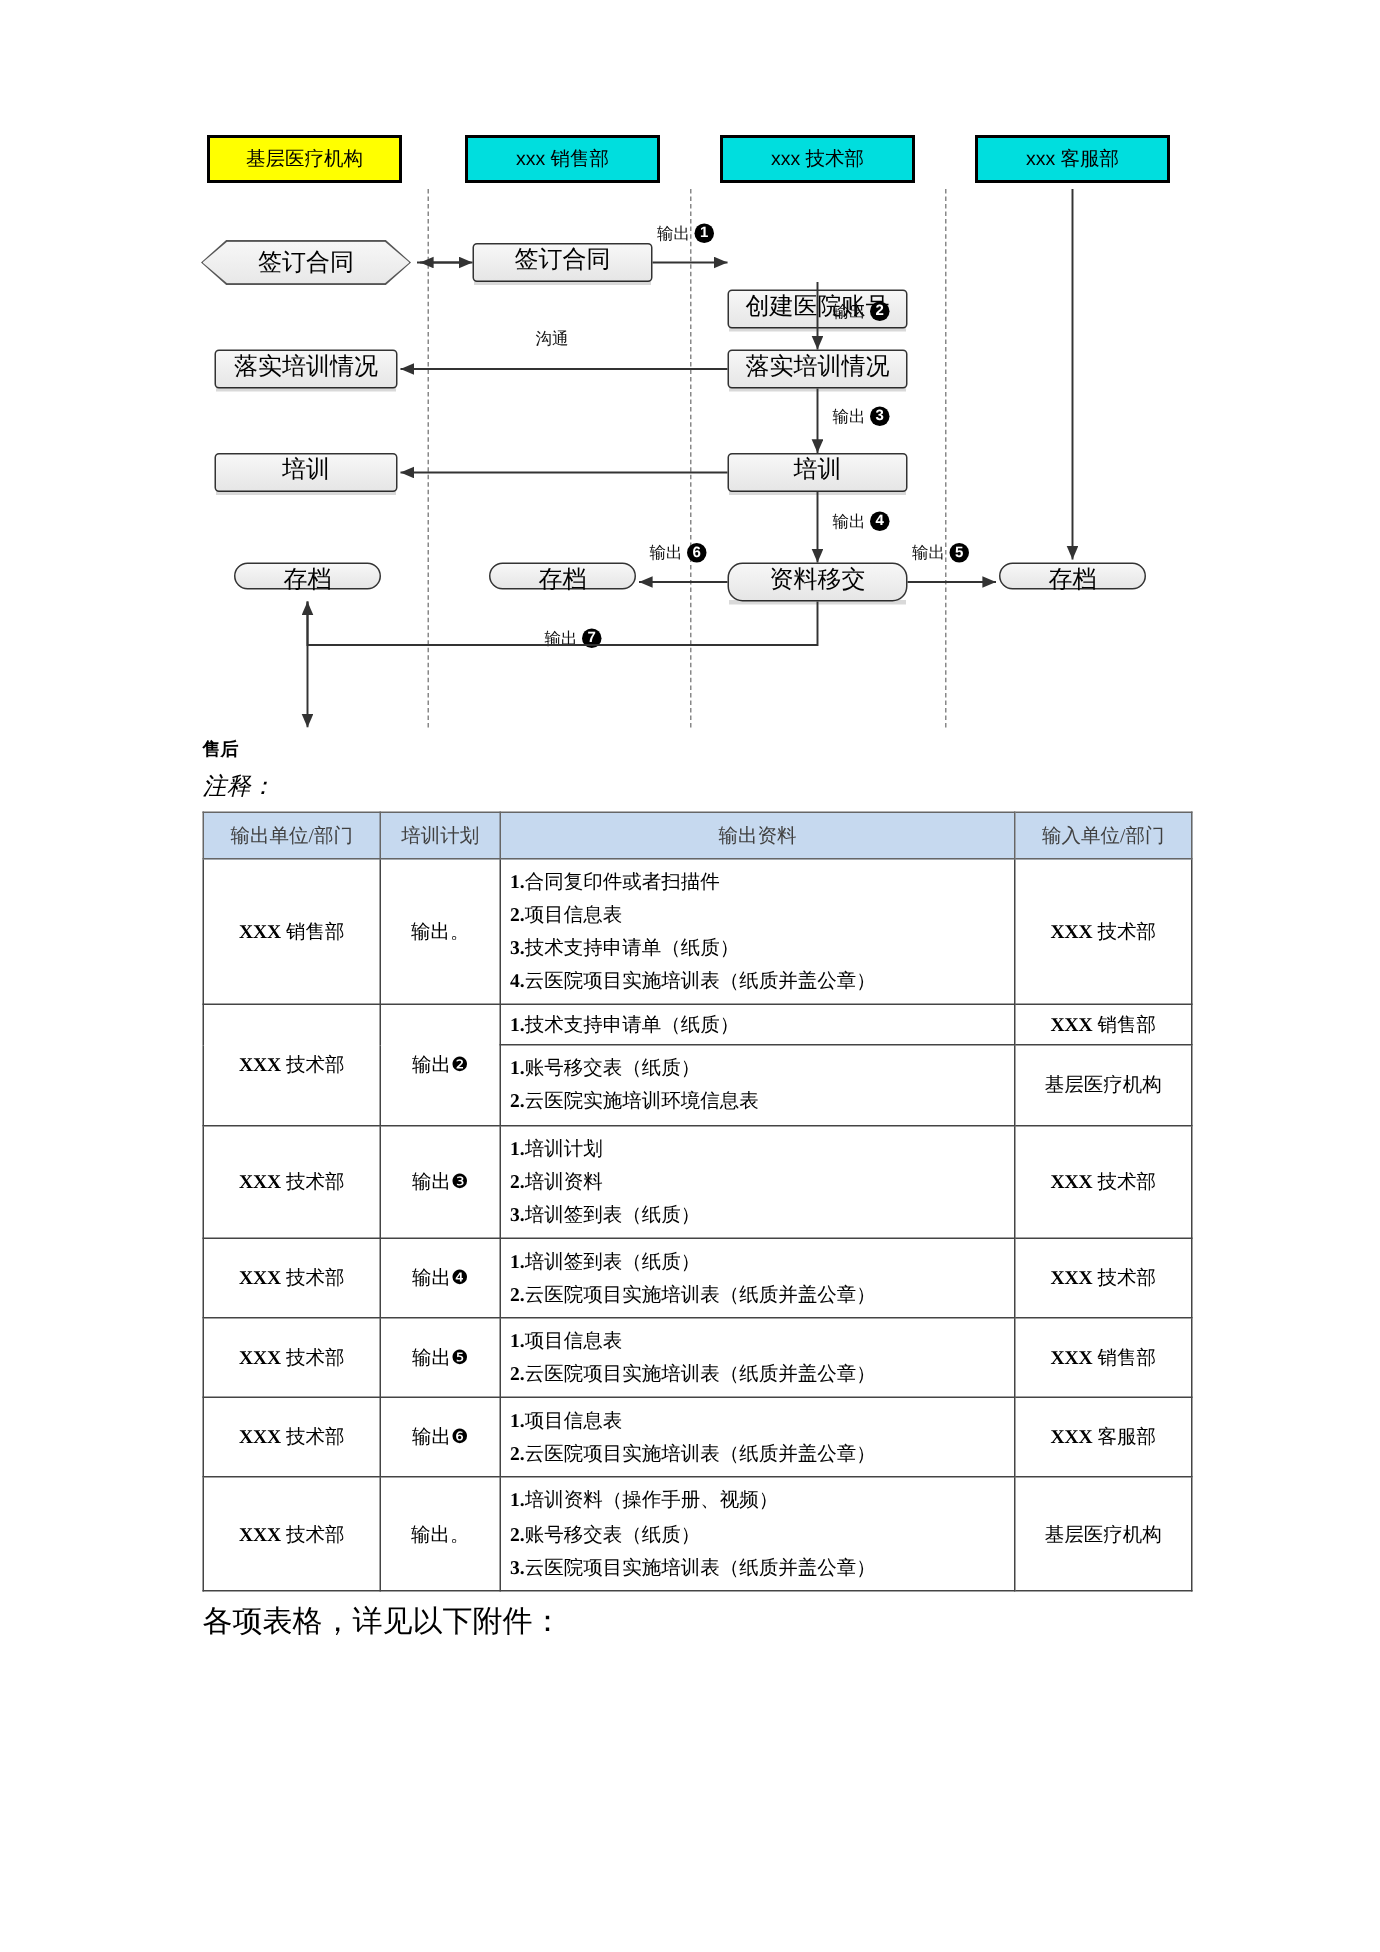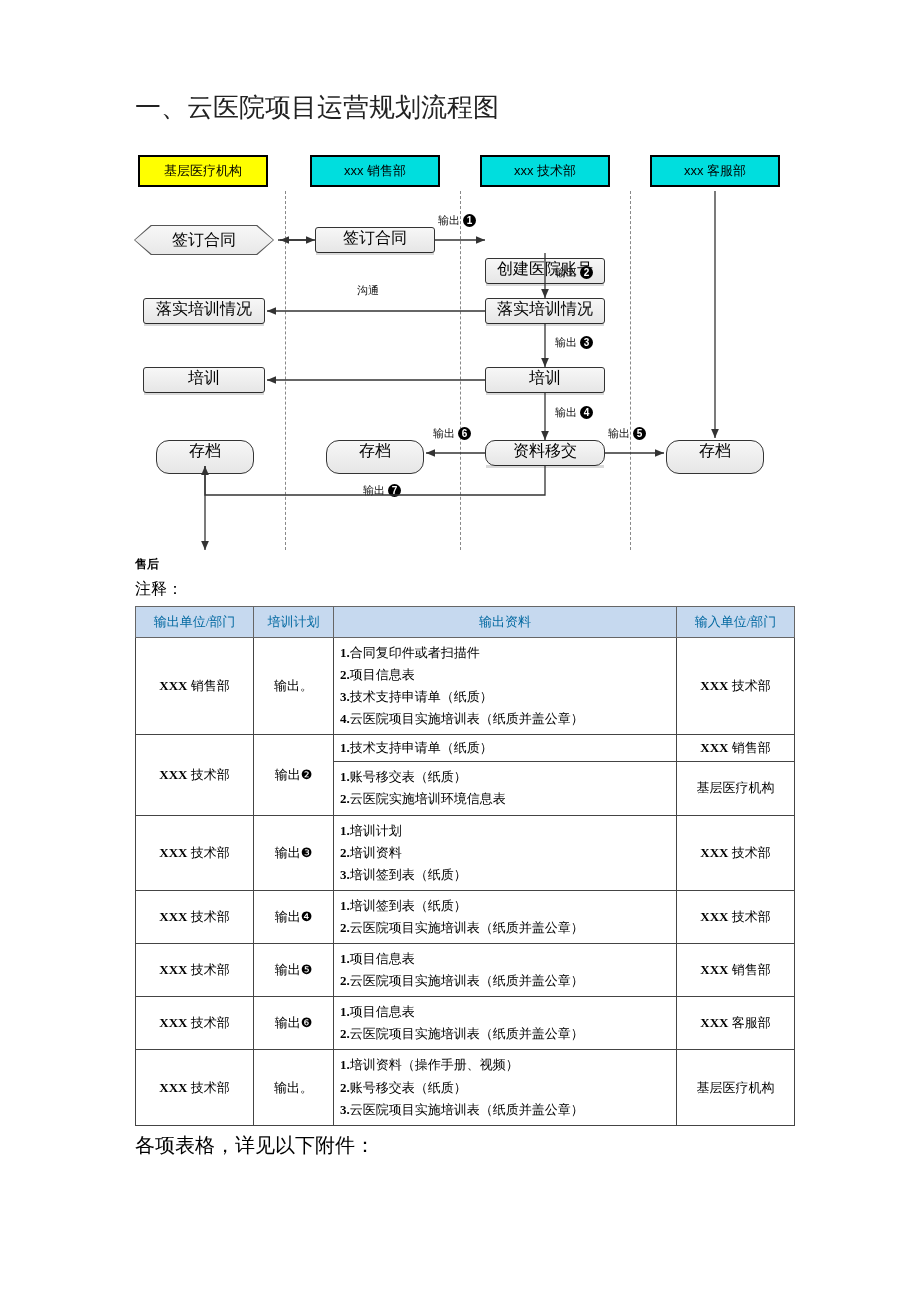--- a/index.html
+++ b/index.html
@@ -8,39 +8,38 @@
   .title { font-size: 26px; color: #222; margin-bottom: 30px; }
   .diagram { position: relative; width: 660px; height: 395px; margin-left: -5px; }
   .lane-box { position: absolute; height: 32px; border: 2px solid #000; font-size: 13px; display: flex; align-items: center; justify-content: center; font-family: "Microsoft YaHei", sans-serif; }
   .lane-yellow { background: #ffff00; }
   .lane-cyan { background: #00dede; }
   .lane-line { position: absolute; width: 0; border-left: 1.5px dashed #888; top: 36px; bottom: 0; }
   .node { position: absolute; font-size: 16px; display: flex; align-items: flex-start; justify-content: center; font-family: "Microsoft YaHei", sans-serif; }
   .rect { border: 1px solid #333; background: linear-gradient(#f7f7f7, #e6e6e6); border-radius: 3px; height: 26px; }
   .rect::after { content:''; position:absolute; left:0; right:0; bottom:-3px; height:3px; background:rgba(0,0,0,0.15); }
   .hex-inner { position:absolute; inset:1px; clip-path: polygon(12% 0, 88% 0, 100% 50%, 88% 100%, 12% 100%, 0 50%); background:linear-gradient(#f7f7f7,#e8e8e8); display:flex; align-items:center; justify-content:center;}
-  .pill { border: 1px solid #333; background: linear-gradient(#f7f7f7, #e6e6e6); border-radius: 13px; height: 34px; font-family: Liberation Serif, serif; }
+  .pill { border: 1px solid #333; background: linear-gradient(#f7f7f7, #e6e6e6); border-radius: 13px; height: 18px; font-family: Liberation Serif, serif; }
   .label { position: absolute; font-size: 11px; color: #111; font-family: "Microsoft YaHei", sans-serif; display:flex; align-items:center; gap:3px;}
   .num-circle { display:inline-flex; width:13px; height:13px; border-radius:50%; background:#000; color:#fff; font-size:10px; align-items:center; justify-content:center; font-weight:bold;}
   svg.arrows { position:absolute; left:0; top:0; width:100%; height:100%; pointer-events:none; }
   .aftersale { font-size: 12px; font-weight: bold; margin-top: 6px; font-family: "SimSun", serif; }
-  .notes { font-size: 16px; margin-top: 6px; margin-bottom: 6px; }
+  .notes { font-size: 16px; margin-top: 6px; margin-bottom: 6px; font-style: italic; }
   table.data { border-collapse: collapse; width: 660px; font-size: 13px; }
-  table.data th { background: #c6d9ef; border: 1px solid #666; padding: 6px 4px; font-weight: normal; color: #0369a1; font-family: "SimSun", serif; }
+  table.data th { background: #c6d9ef; border: 1px solid #666; padding: 6px 4px; font-weight: normal; color: #404040; font-family: "SimSun", serif; }
   table.data td { border: 1px solid #444; padding: 4px 6px; vertical-align: middle; }
   table.data td.center { text-align: center; }
   .bold { font-weight: bold; }
   .mat-line { line-height: 1.7; }
   .footnote { font-size: 20px; margin-top: 6px; }
 </style>
 </head>
 <body>
 
 <div class="page">
-  <div class="title">一、云医院项目运营规划流程图</div>
 
   <div class="diagram">
 
     <div class="lane-box lane-yellow" style="left:8px; top:0; width:130px;">基层医疗机构</div>
     <div class="lane-box lane-cyan" style="left:180px; top:0; width:130px;">xxx 销售部</div>
     <div class="lane-box lane-cyan" style="left:350px; top:0; width:130px;">xxx 技术部</div>
     <div class="lane-box lane-cyan" style="left:520px; top:0; width:130px;">xxx 客服部</div>
 
     <div class="lane-line" style="left:155px;"></div>
     <div class="lane-line" style="left:330px;"></div>

